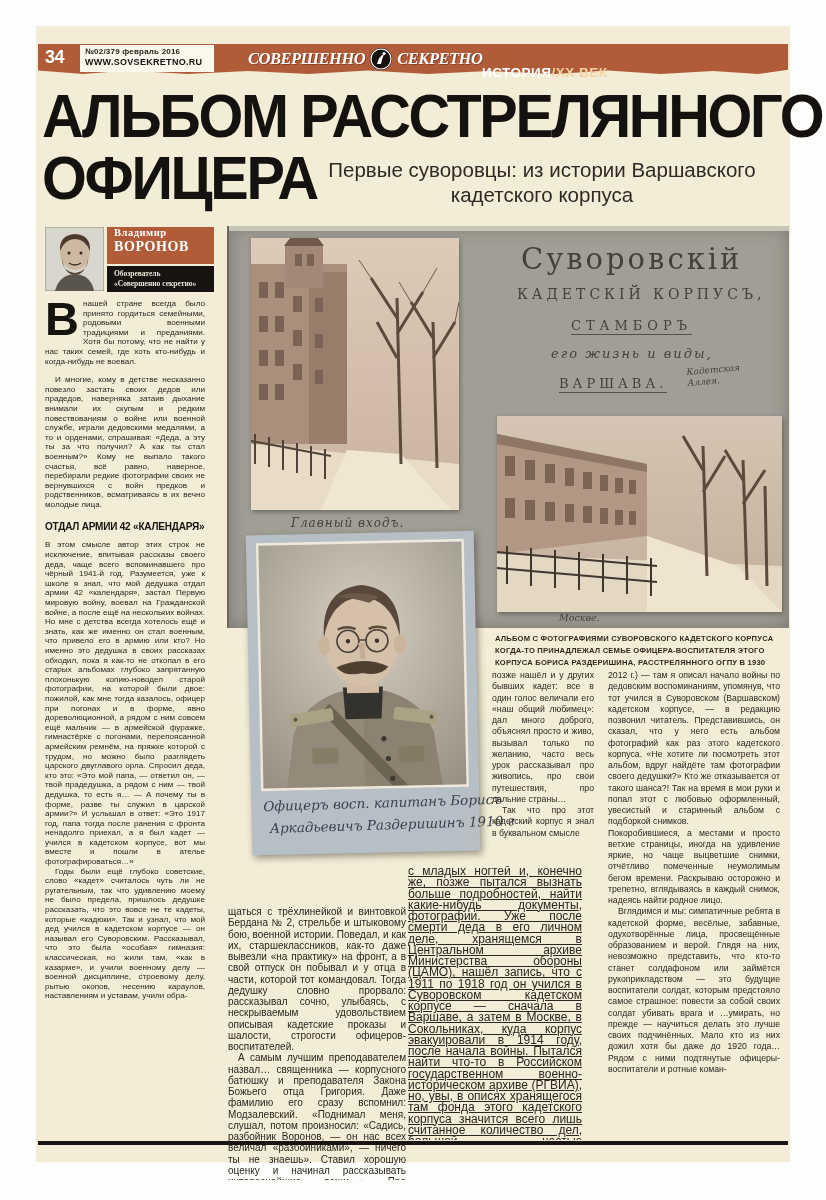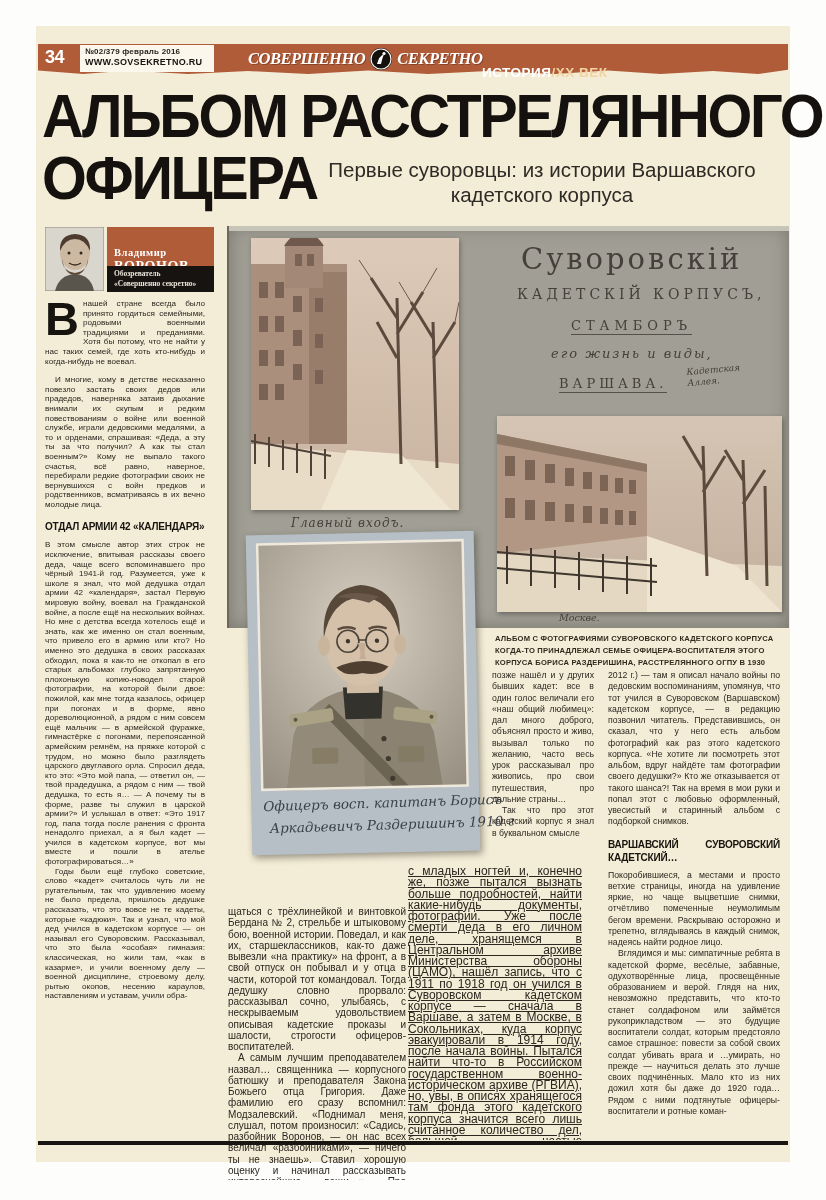--- a/index.html
+++ b/index.html
@@ -19,21 +19,21 @@
   .emblem{width:24px;height:24px;}
   .sectionhead{left:482px;top:65px;font-size:13.5px;font-weight:900;color:#fff;letter-spacing:0.5px;}
   .sectionhead .sfx{color:#f2d4a2;font-weight:700;}
   
   .title{left:42px;font-weight:900;font-size:62px;line-height:60px;letter-spacing:-2.5px;color:#14110e;
          transform:scaleX(0.93);transform-origin:left top;white-space:nowrap;}
   .t1{top:86px;} .t2{top:148px;}
   .subtitle{left:308px;top:157px;width:468px;text-align:center;font-size:20.5px;line-height:25px;color:#2e2a25;}
   
   .aphoto{left:45px;top:227px;width:59px;height:64px;}
-  .namebox{left:107px;top:227px;width:107px;height:37px;background:#b15c39;padding:20px 7px;box-sizing:border-box;
+  .namebox{left:107px;top:227px;width:107px;height:37px;background:#b15c39;padding:0 7px;box-sizing:border-box;
            font-family:"Liberation Serif",serif;color:#fff;}
   .namebox .fn{font-size:10.5px;font-weight:bold;letter-spacing:0.5px;}
   .namebox .ln{font-size:14px;font-weight:bold;letter-spacing:0.6px;margin-top:1px;}
   .rolebox{left:107px;top:266px;width:107px;height:26px;background:#161310;padding:3px 7px;box-sizing:border-box;
            font-family:"Liberation Serif",serif;color:#eae5da;font-size:7.5px;font-weight:bold;line-height:9.5px;}
   
   .bodytext{text-align:justify;color:#2b2620;}
   .bodytext p{margin:0;}
   .c1{left:45px;top:299px;width:160px;height:840px;font-size:8.1px;line-height:9.6px;overflow:hidden;}
   .c1 .drop{float:left;font-size:47px;line-height:38px;font-weight:900;color:#17130f;margin:1px 4px 0 0;}
@@ -297,18 +297,17 @@
   <p class="ind">Так что про этот кадетский корпус я знал в буквальном смысле</p>
 </div>
 
 <div class="abs bodytext c3w">
   <p>с младых ногтей и, конечно же, позже пытался вызнать больше подробностей, найти какие-нибудь документы, фотографии. Уже после смерти деда в его личном деле, хранящемся в Центральном архиве Министерства обороны (ЦАМО), нашёл запись, что с 1911 по 1918 год он учился в Суворовском кадетском корпусе — сначала в Варшаве, а затем в Москве, в Сокольниках, куда корпус эвакуировали в 1914 году, после начала войны. Пытался найти что-то в Российском государственном военно-историческом архиве (РГВИА), но, увы, в описях хранящегося там фонда этого кадетского корпуса значится всего лишь считанное количество дел, большей частью хозяйственных и не за нужные мне годы… И вдруг произошло настоящее чудо.</p>
   <p class="ind">После публикации статьи «Первый день войны» («Совершенно секретно», №6,</p>
 </div>
 
 <div class="abs bodytext c4">
   <p>2012 г.) — там я описал начало войны по дедовским воспоминаниям, упомянув, что тот учился в Суворовском (Варшавском) кадетском корпусе, — в редакцию позвонил читатель. Представившись, он сказал, что у него есть альбом фотографий как раз этого кадетского корпуса. «Не хотите ли посмотреть этот альбом, вдруг найдёте там фотографии своего дедушки?» Кто же отказывается от такого шанса?! Так на время в мои руки и попал этот с любовью оформленный, увесистый и старинный альбом с подборкой снимков.</p>
-  <p class="colhead">ВАРШАВСКИЙ СУВОРОВСКИЙ КАДЕТСКИЙ…</p>
   <p>Покоробившиеся, а местами и просто ветхие страницы, иногда на удивление яркие, но чаще выцветшие снимки, отчётливо помеченные неумолимым бегом времени. Раскрываю осторожно и трепетно, вглядываясь в каждый снимок, надеясь найти родное лицо.</p>
   <p class="ind">Вглядимся и мы: симпатичные ребята в кадетской форме, весёлые, забавные, одухотворённые лица, просвещённые образованием и верой. Глядя на них, невозможно представить, что кто-то станет солдафоном или займётся рукоприкладством — это будущие воспитатели солдат, которым предстояло самое страшное: повести за собой своих солдат убивать врага и …умирать, но прежде — научиться делать это лучше своих подчинённых. Мало кто из них дожил хотя бы даже до 1920 года… Рядом с ними подтянутые офицеры-воспитатели и ротные коман-</p>
 </div>
 
 <div class="abs bottomrule"></div>
 
 </body></html>

